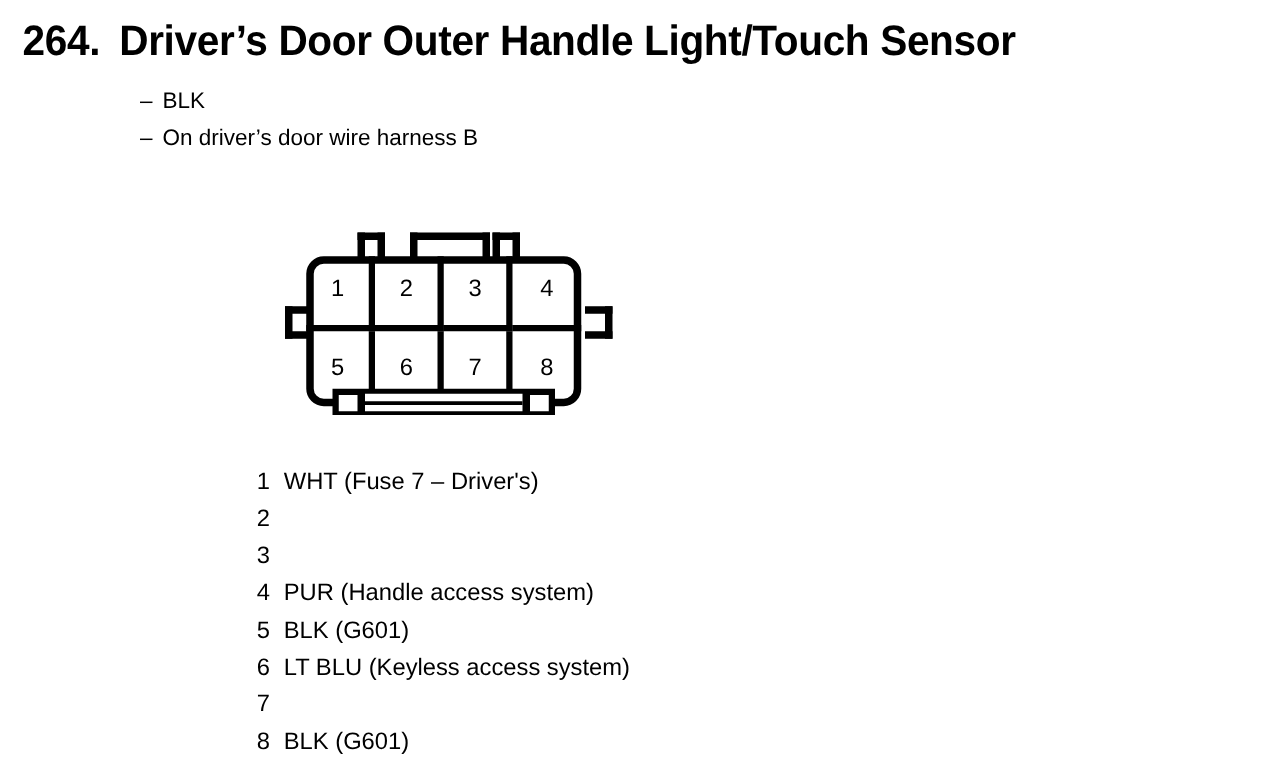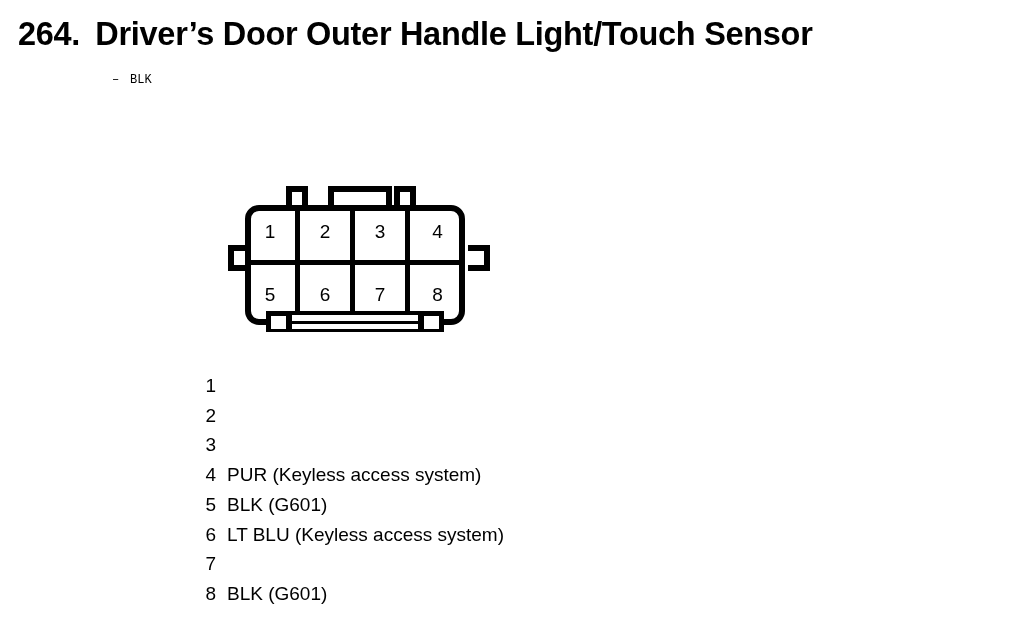--- a/index.html
+++ b/index.html
@@ -31,23 +31,22 @@
   .title-num {
     display: inline-block;
     margin-right: 16px;
   }
 
   
   .notes {
     position: absolute;
     left: 112px;
     top: 66px;
-    font-size: 12px;
+    font-size: 18px;
     line-height: 29.5px;
-    font-family: Liberation Mono, monospace;
   }
   .note-line {
     white-space: nowrap;
   }
   .note-dash {
     display: inline-block;
     width: 18px;
   }
 
   
@@ -197,20 +196,23 @@
 <body>
 
 <div class="page-title">
   <span class="title-num">264.</span><span>Driver’s Door Outer Handle Light/Touch Sensor</span>
 </div>
 
 <div class="notes">
   <div class="note-line">
     <span class="note-dash">–</span><span>BLK</span>
   </div>
+  <div class="note-line">
+    <span class="note-dash">–</span><span>On driver’s door wire harness B</span>
+  </div>
 </div>
 
 <div class="connector">
 
   <div class="tab-top-left"></div>
   <div class="tab-top-center"></div>
   <div class="tab-top-right"></div>
 
   <div class="tab-left"></div>
   <div class="tab-right"></div>
@@ -250,30 +252,31 @@
     <div class="bb-slot">
       <div class="bb-slot-divider"></div>
     </div>
   </div>
 
 </div>
 
 <div class="pin-list">
   <div class="pin-row">
       <span class="pin-row-num">1</span>
+      <span>WHT (Fuse 7 – Driver's)</span>
     </div>
   <div class="pin-row">
       <span class="pin-row-num">2</span>
     </div>
   <div class="pin-row">
       <span class="pin-row-num">3</span>
     </div>
   <div class="pin-row">
       <span class="pin-row-num">4</span>
-      <span>PUR (Keyless access system)</span>
+      <span>PUR (Handle access system)</span>
     </div>
   <div class="pin-row">
       <span class="pin-row-num">5</span>
       <span>BLK (G601)</span>
     </div>
   <div class="pin-row">
       <span class="pin-row-num">6</span>
       <span>LT BLU (Keyless access system)</span>
     </div>
   <div class="pin-row">

